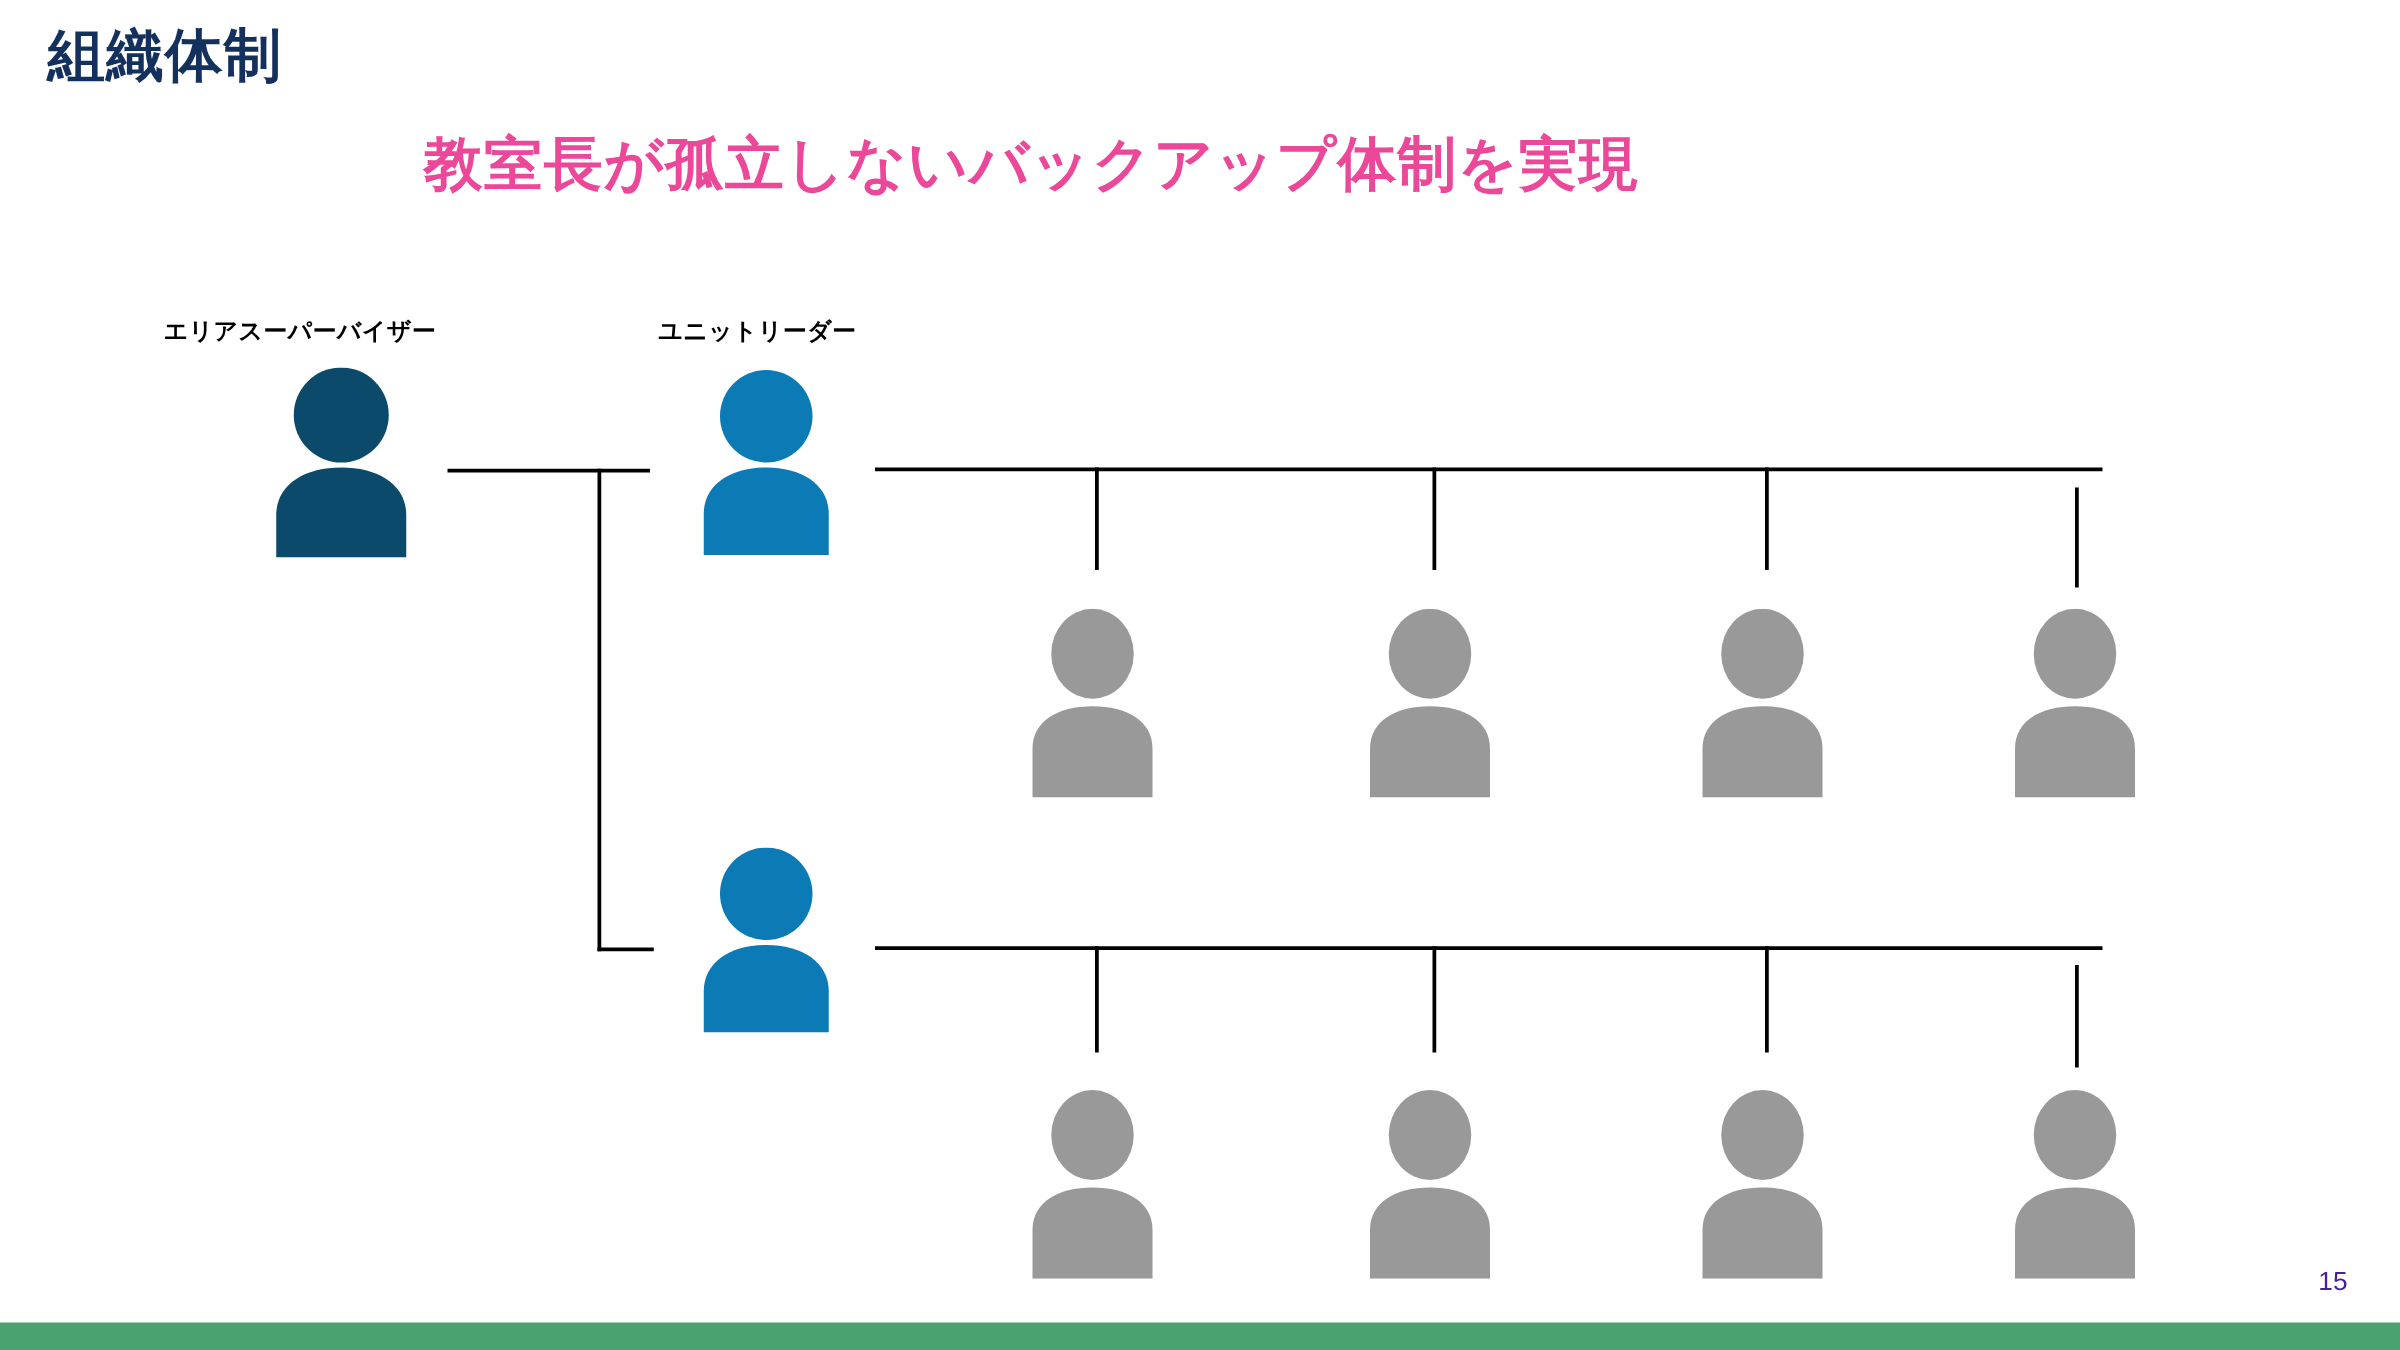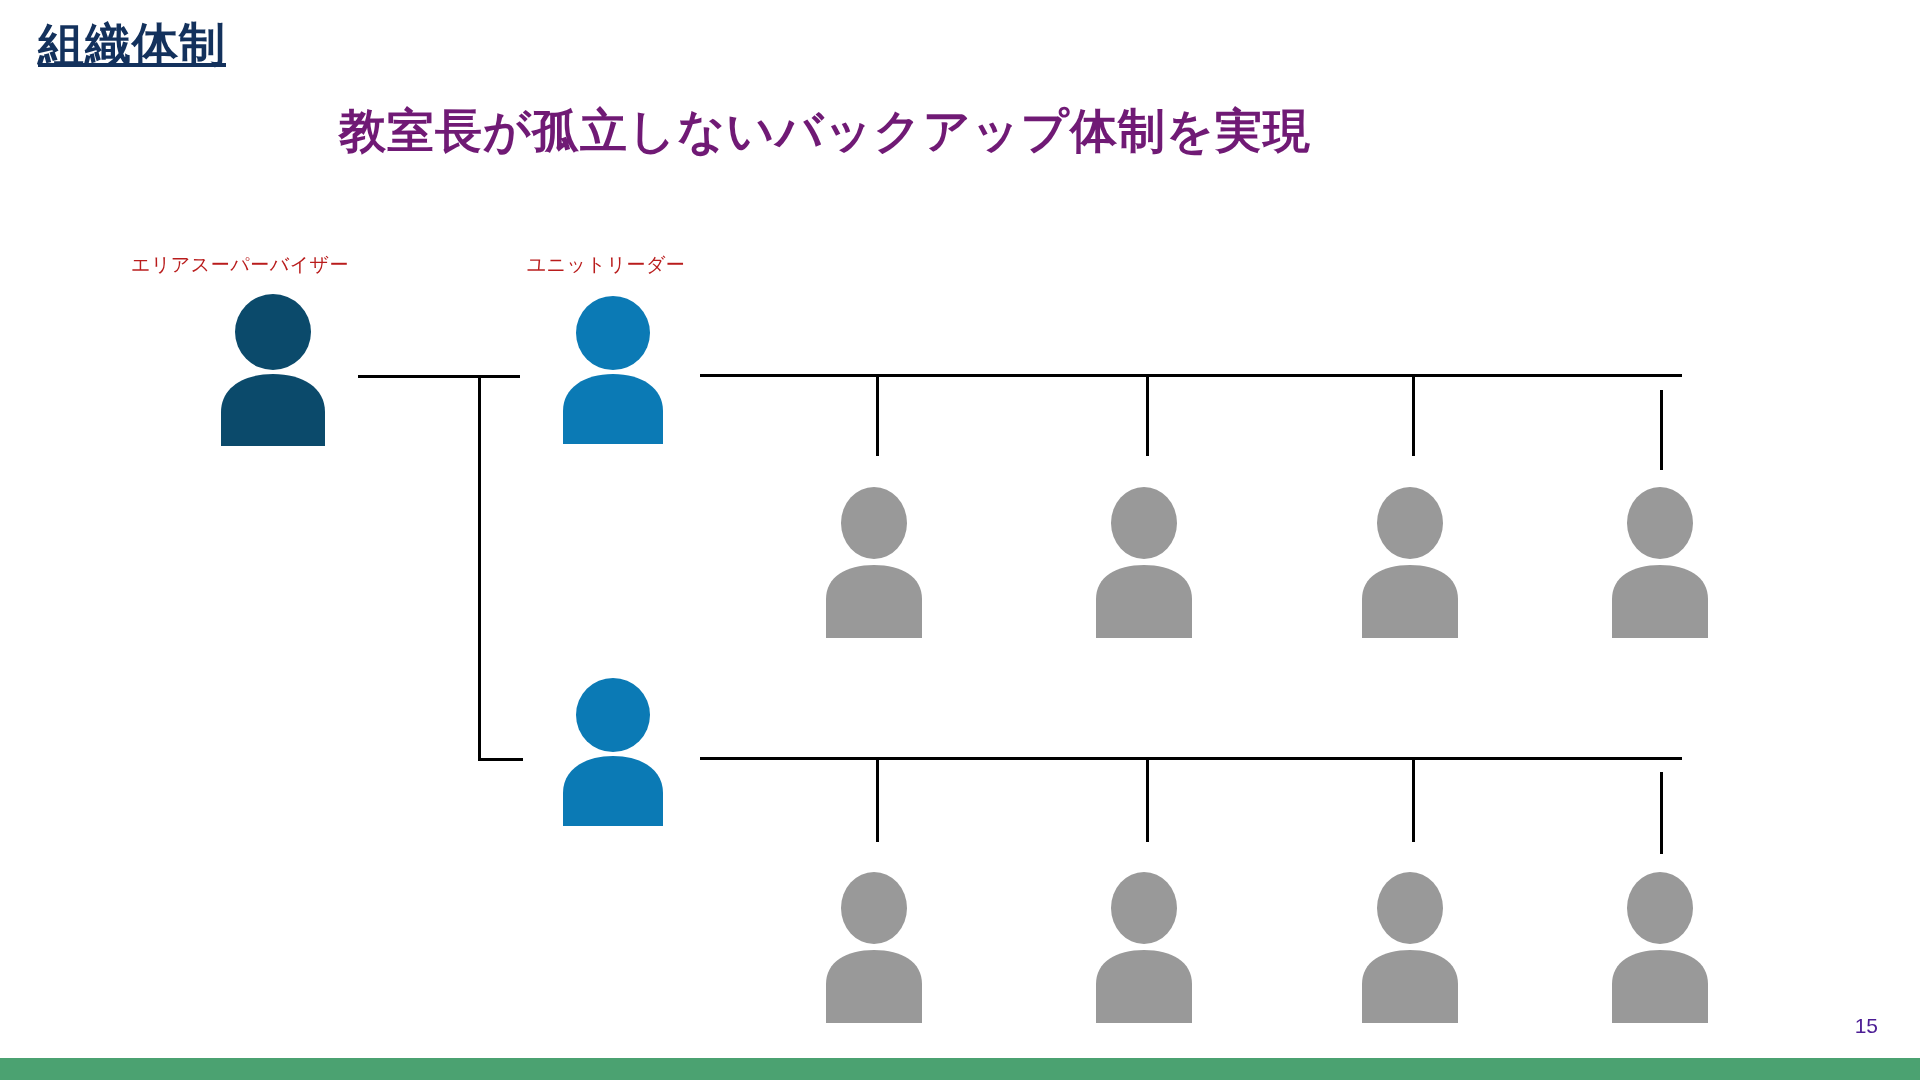--- a/index.html
+++ b/index.html
@@ -24,45 +24,45 @@
   
   .slide-title {
     position: absolute;
     left: 38px;
     top: 14px;
     font-size: 46px;
     font-weight: bold;
     color: #13315c;
     letter-spacing: 1px;
     white-space: nowrap;
-    text-decoration: underline;
   }
   .slide-subtitle {
     position: absolute;
     left: 0;
     right: 0;
     top: 100px;
     text-align: center;
     font-size: 47px;
     font-weight: bold;
-    color: #701a75;
+    color: #ec4899;
     letter-spacing: 1px;
     white-space: nowrap;
     padding-right: 270px;
     box-sizing: border-box;
   }
 
   
   .col-label {
     position: absolute;
     font-size: 19px;
-    color: #b91c1c;
+    color: #000000;
     white-space: nowrap;
     text-align: center;
     letter-spacing: 0.5px;
+    font-weight: bold;
   }
 
   
   .person {
     position: absolute;
   }
   .person svg { display: block; }
 
   
   .line-h {

